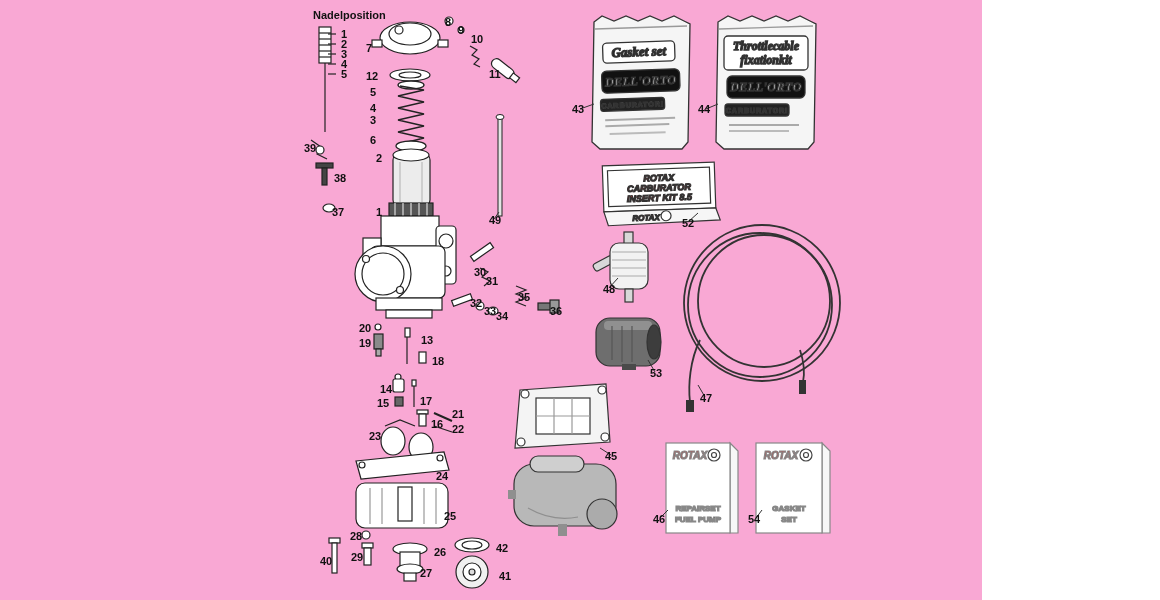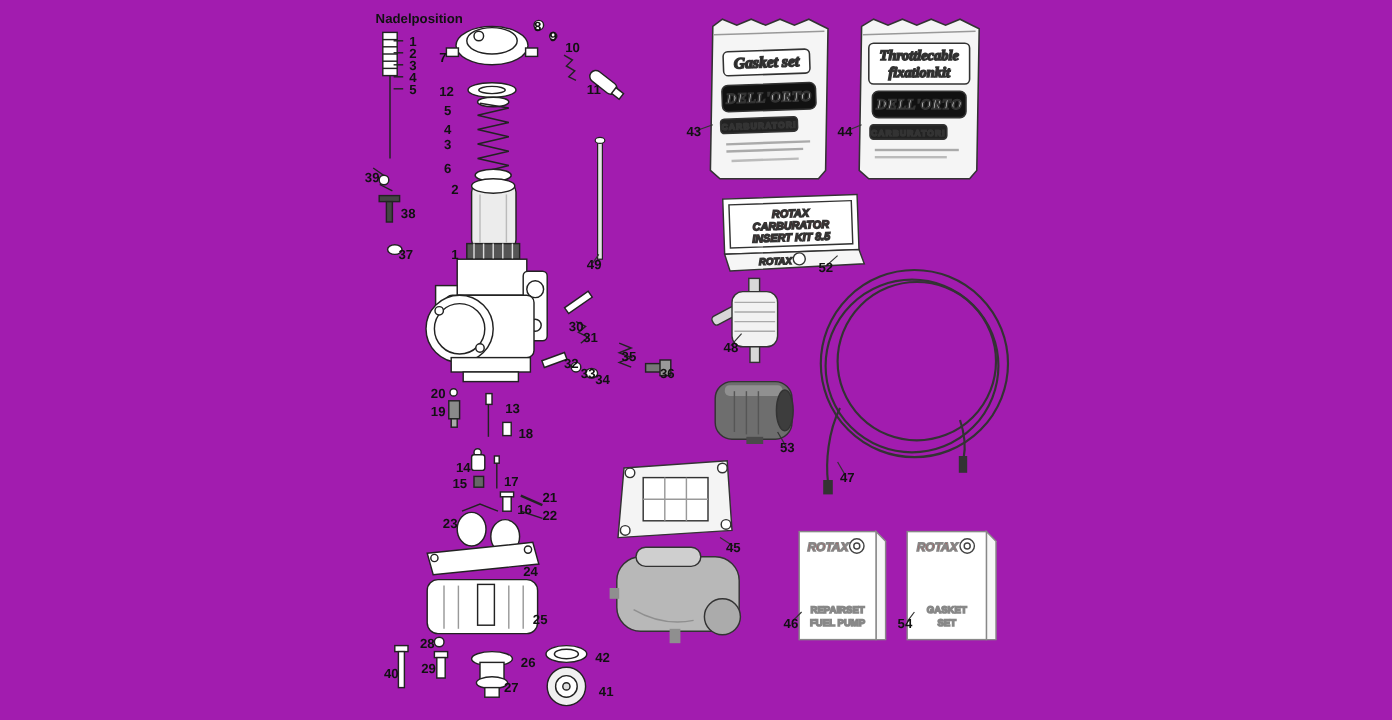--- a/index.html
+++ b/index.html
@@ -1,16 +1,16 @@
 <!DOCTYPE html>
 <html><head>
 <meta charset="utf-8">
 <style>
   html,body{margin:0;padding:0;background:#fff;}
-  .stage{position:relative;width:1160px;height:600px;background:#a21caf;overflow:hidden;}
+  .stage{position:relative;width:982px;height:600px;background:#f9a8d4;overflow:hidden;}
   svg{display:block;}
   svg text{font-family:"Liberation Sans",sans-serif;}
   .h{font:bold 11px "Liberation Sans",sans-serif;fill:#111;}
   .plabel{font:bold 11px "Liberation Sans",sans-serif;fill:#111;}
   .packet-title{font:bold italic 13px "Liberation Serif",serif;fill:#222;text-anchor:middle;}
   .packet-title2{font:bold italic 12px "Liberation Serif",serif;fill:#222;text-anchor:middle;}
   .brand{font:bold italic 12px "Liberation Serif",serif;fill:#fff;text-anchor:middle;letter-spacing:.5px;}
   .sub{font:bold 7px "Liberation Sans",sans-serif;fill:#fff;text-anchor:middle;letter-spacing:1px;}
   .kit{font:bold italic 9px "Liberation Sans",sans-serif;fill:#c03030;text-anchor:middle;}
   .kit-side{font:bold italic 8px "Liberation Sans",sans-serif;fill:#c03030;text-anchor:middle;}

